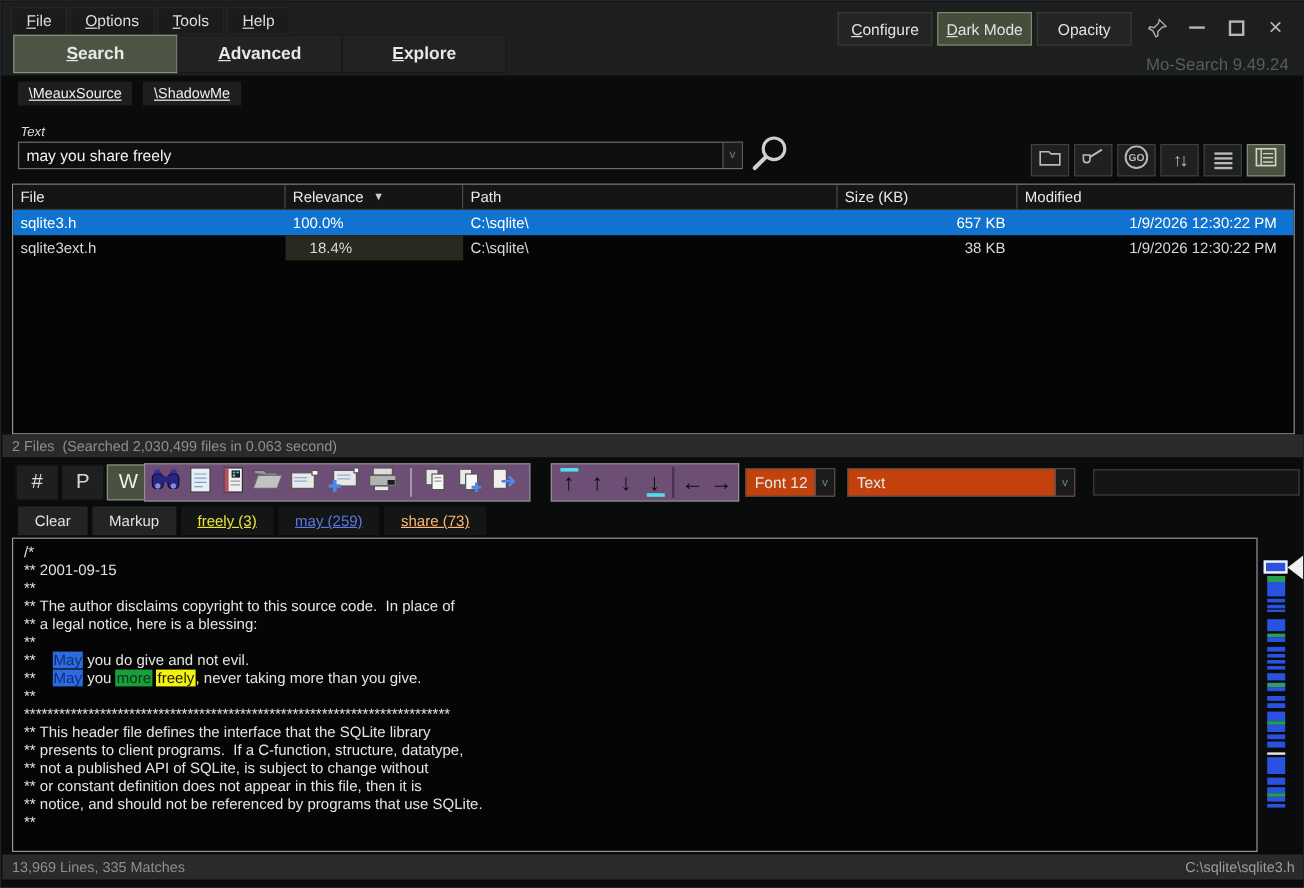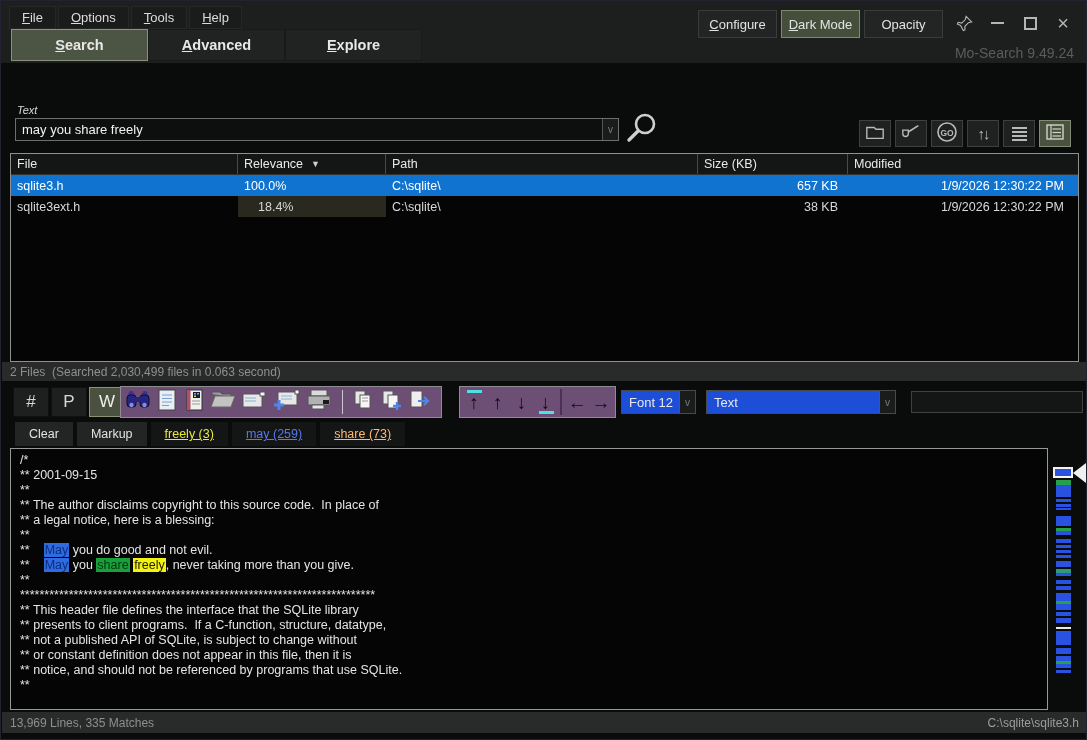--- a/index.html
+++ b/index.html
@@ -67,21 +67,21 @@
   .mode-btn.active{background:#4a523f;border:1px solid #8a9278;color:#eee;}
   .ptool{position:absolute;top:385px;height:32px;background:#6d4e74;border:1px solid #8d8d92;display:flex;align-items:center;padding:0 4px;gap:5px;}
   #ptool1{left:119px;width:322px;}
   #ptool2{left:458px;width:157px;padding:0 2px;gap:0;}
   .pt-sep{width:1px;height:24px;background:#c9c9cc;margin:0 4px;}
   .nav-btn{position:relative;width:25px;height:30px;display:flex;align-items:center;justify-content:center;}
   .nav-btn .arr{font-size:19px;font-weight:900;color:#0d0d0d;line-height:1;}
   .cyan-bar{position:absolute;left:5px;width:15px;height:3px;background:#4ee0e6;}
   .cyan-bar.top{top:3px;} .cyan-bar.bottom{bottom:3px;}
   .nav-sep{width:2px;height:26px;background:#4a3352;margin:0 3px;}
-  .ddbox{position:absolute;top:389px;height:24px;background:#1d4ed8;border:1px solid #4a4a4a;display:flex;align-items:center;}
+  .ddbox{position:absolute;top:389px;height:24px;background:#c2410c;border:1px solid #4a4a4a;display:flex;align-items:center;}
   .ddbox .lbl{flex:1;padding-left:7px;font-size:13px;color:#e8e8e8;}
   #fontSelect{left:620px;width:75px;}
   #formatSelect{left:705px;width:190px;}
   #previewSearch{position:absolute;left:910px;top:390px;width:172px;height:22px;background:#141515;border:1px solid #3f4040;
                  color:#ddd;font-size:12px;padding:0 5px;outline:none;font-family:"Liberation Sans",sans-serif;}
   
   #matchTabs{position:absolute;left:14px;top:421px;display:flex;gap:4px;}
   .mtab{height:24px;display:flex;align-items:center;justify-content:center;padding:0 14px;background:#232424;
         font-size:12.5px;color:#e2e2e2;}
   .mtab.link{background:#141515;text-decoration:underline;}
@@ -132,20 +132,24 @@
       <span class="wc close">×</span>
     </div>
     <div id="mainTabs">
         <div class="main-tab active"><u>S</u>earch</div>
         <div class="main-tab"><u>A</u>dvanced</div>
         <div class="main-tab"><u>E</u>xplore</div>
       </div>
   </div>
   <div id="appTitle">Mo-Search 9.49.24</div>
 
+  <div id="sources">
+      <div class="source-btn">\MeauxSource</div>
+      <div class="source-btn">\ShadowMe</div>
+    </div>
 
   <div id="searchLabel">Text</div>
   <div class="search-wrap">
     <input value="may you share freely" style="">
     <span class="dd-v">v</span>
   </div>
   <span id="magnifier">
     <svg width="38" height="38" viewBox="0 0 38 38">
       <circle cx="23" cy="14" r="9" fill="none" stroke="#cfcfcf" stroke-width="2.6"></circle>
       <line x1="16" y1="21" x2="7" y2="30" stroke="#cfcfcf" stroke-width="3.4" stroke-linecap="round"></line>
@@ -399,22 +403,22 @@
     </div>
 
   <div id="preview">
     <div id="previewText">
         <div class="pline"><span>/*</span></div>
         <div class="pline"><span>** 2001-09-15</span></div>
         <div class="pline"><span>**</span></div>
         <div class="pline"><span>** The author disclaims copyright to this source code.  In place of</span></div>
         <div class="pline"><span>** a legal notice, here is a blessing:</span></div>
         <div class="pline"><span>**</span></div>
-        <div class="pline"><span>**    </span><span class="hl hl-may">May</span><span> you do good and not evil.</span></div>
-        <div class="pline"><span>**    </span><span class="hl hl-may">May</span><span> you </span><span class="hl hl-share">share</span><span> </span><span class="hl hl-freely">freely</span><span>, never taking more than you give.</span></div>
+        <div class="pline"><span>**    </span><span class="hl hl-may">May</span><span> you do give and not evil.</span></div>
+        <div class="pline"><span>**    </span><span class="hl hl-may">May</span><span> you </span><span class="hl hl-share">more</span><span> </span><span class="hl hl-freely">freely</span><span>, never taking more than you give.</span></div>
         <div class="pline"><span>**</span></div>
         <div class="pline"><span>*************************************************************************</span></div>
         <div class="pline"><span>** This header file defines the interface that the SQLite library</span></div>
         <div class="pline"><span>** presents to client programs.  If a C-function, structure, datatype,</span></div>
         <div class="pline"><span>** not a published API of SQLite, is subject to change without</span></div>
         <div class="pline"><span>** or constant definition does not appear in this file, then it is</span></div>
         <div class="pline"><span>** notice, and should not be referenced by programs that use SQLite.</span></div>
         <div class="pline"><span>**</span></div>
       </div>
   </div>

